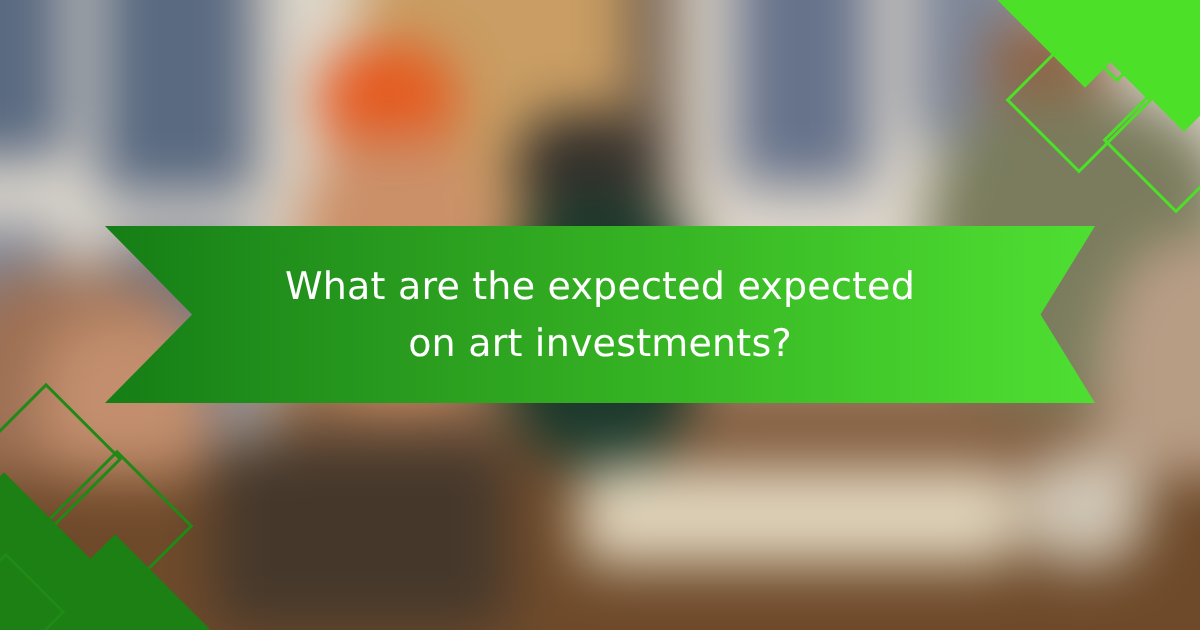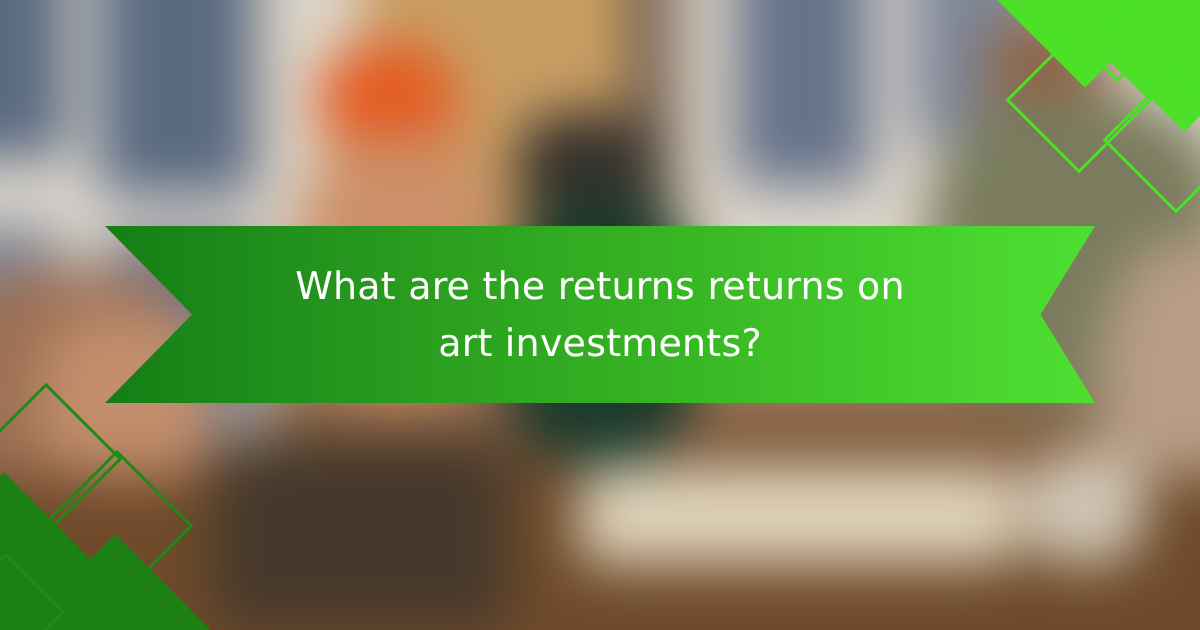--- a/index.html
+++ b/index.html
@@ -160,16 +160,16 @@
 
   <div>
     <div class="dia out-dark" style="left:-8px;top:405px;width:108px;height:108px;"></div>
     <div class="dia out-dark" style="left:63px;top:472px;width:108px;height:108px;"></div>
     <div class="dia fill-dark" style="left:-58px;top:498px;width:124px;height:124px;"></div>
     <div class="dia fill-dark" style="left:48px;top:562px;width:134px;height:134px;"></div>
     <div class="dia out-dark" style="left:-36px;top:570px;width:84px;height:84px;"></div>
   </div>
 
   <div id="banner">
-    <div id="banner-text">What are the returns returns on art investments?</div>
+    <div id="banner-text">What are the expected expected on art investments?</div>
   </div>
 
 </div>
 
 </body></html>

